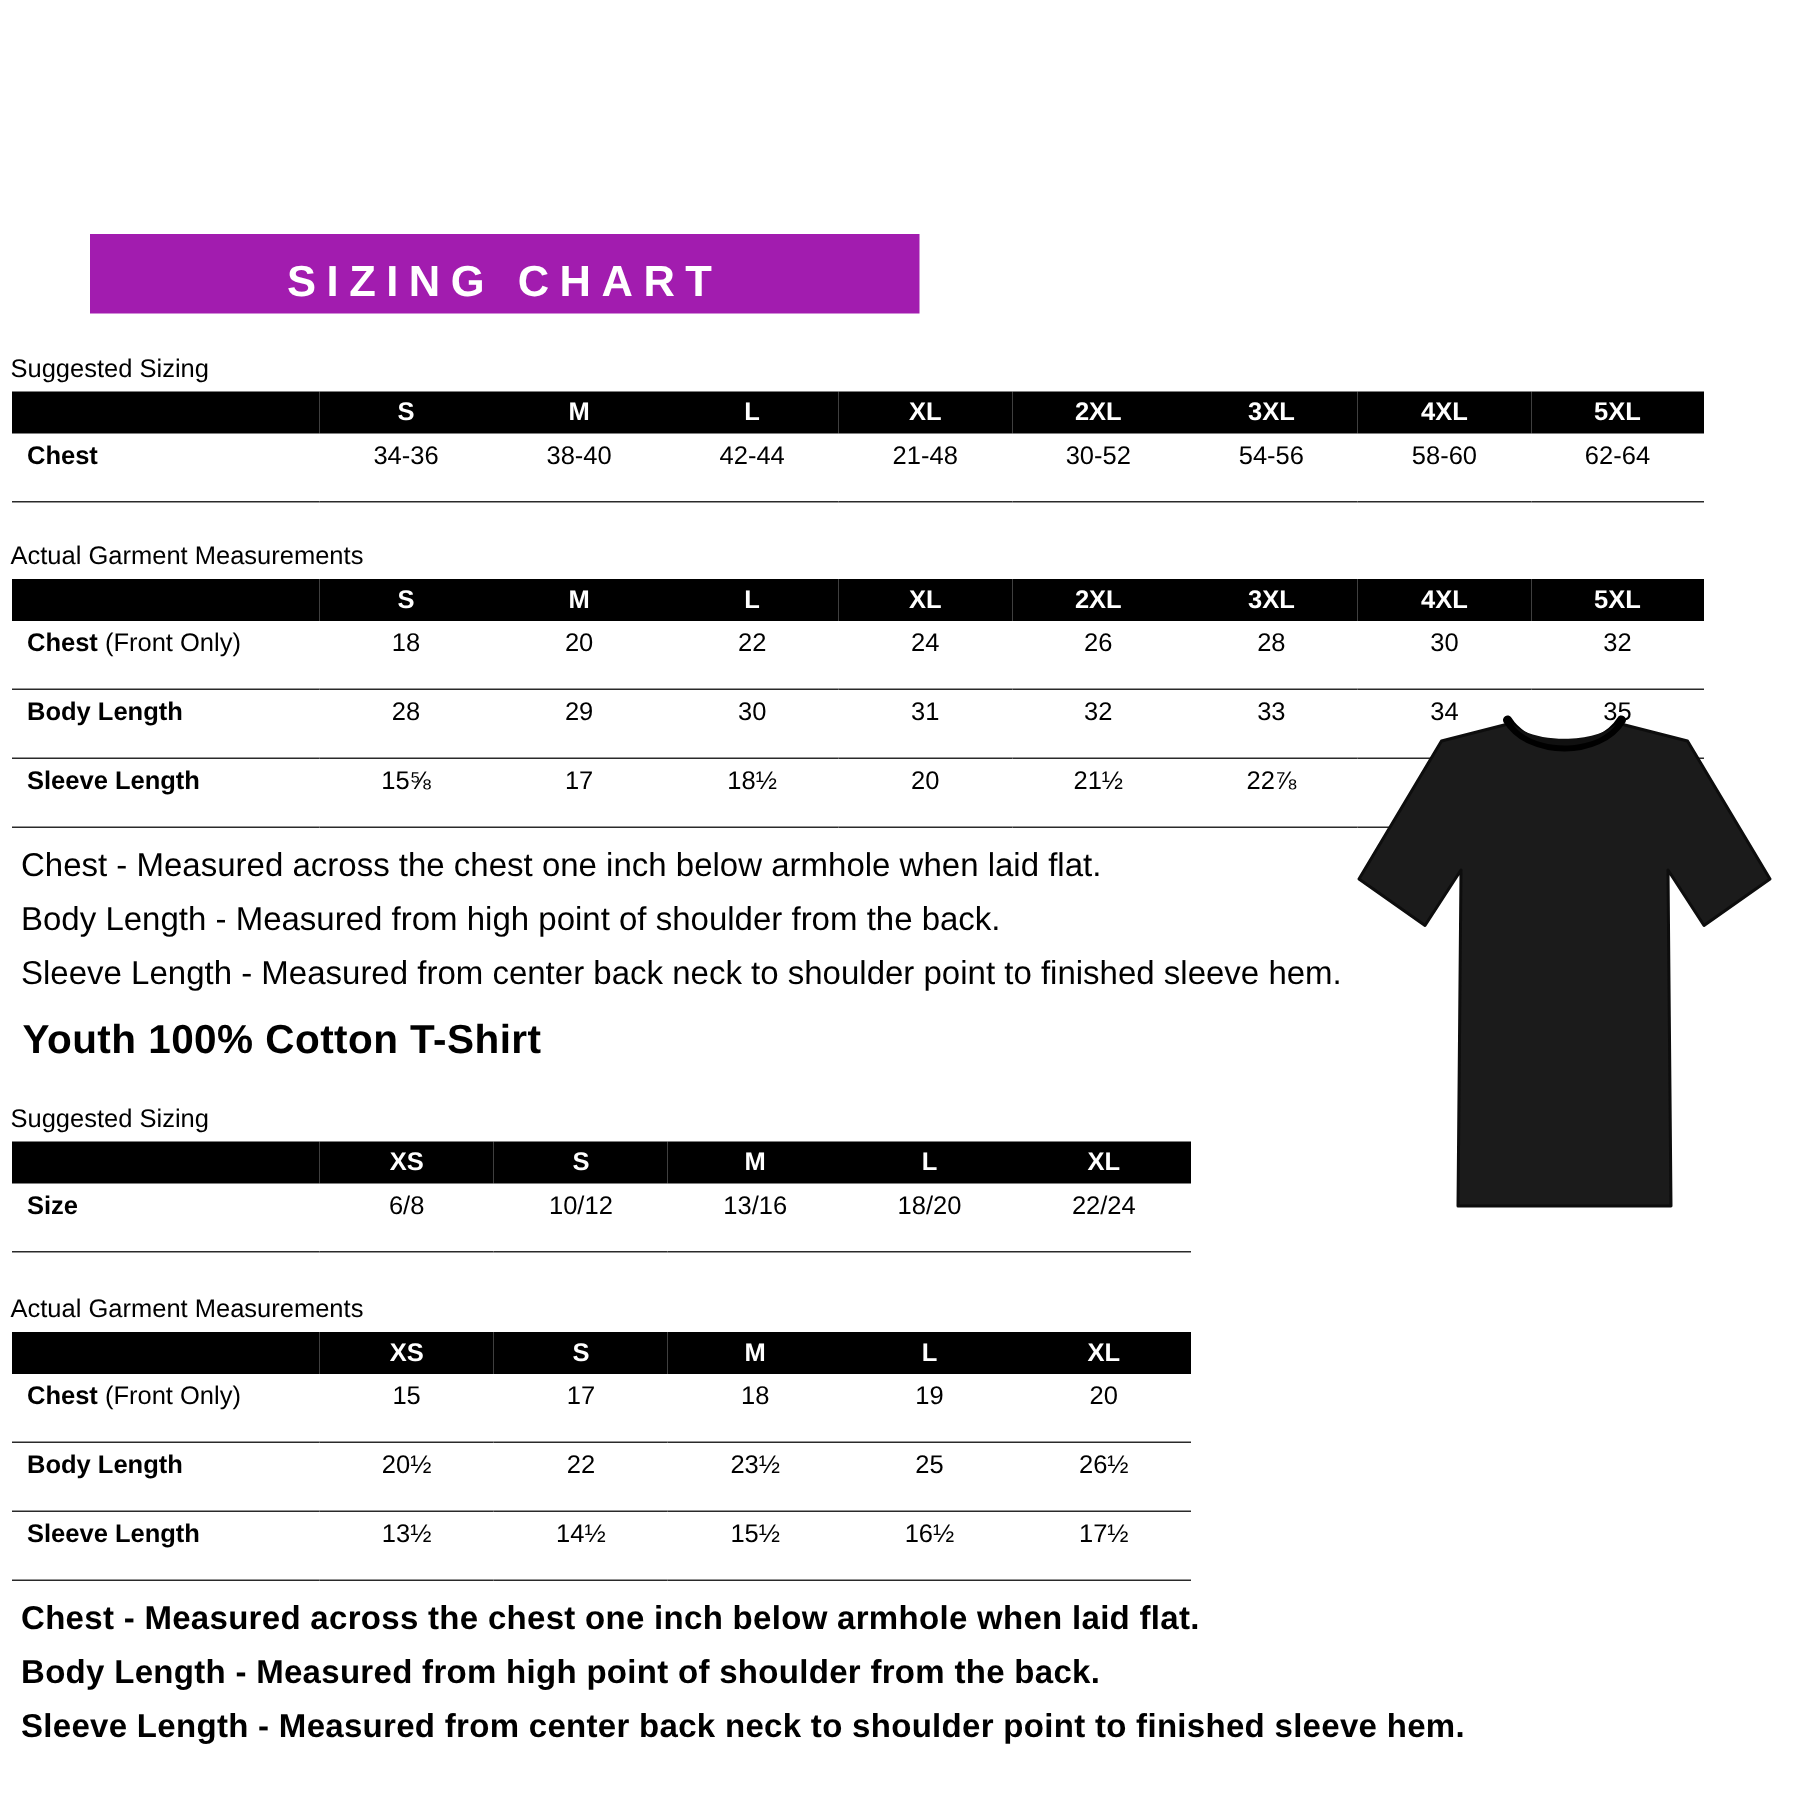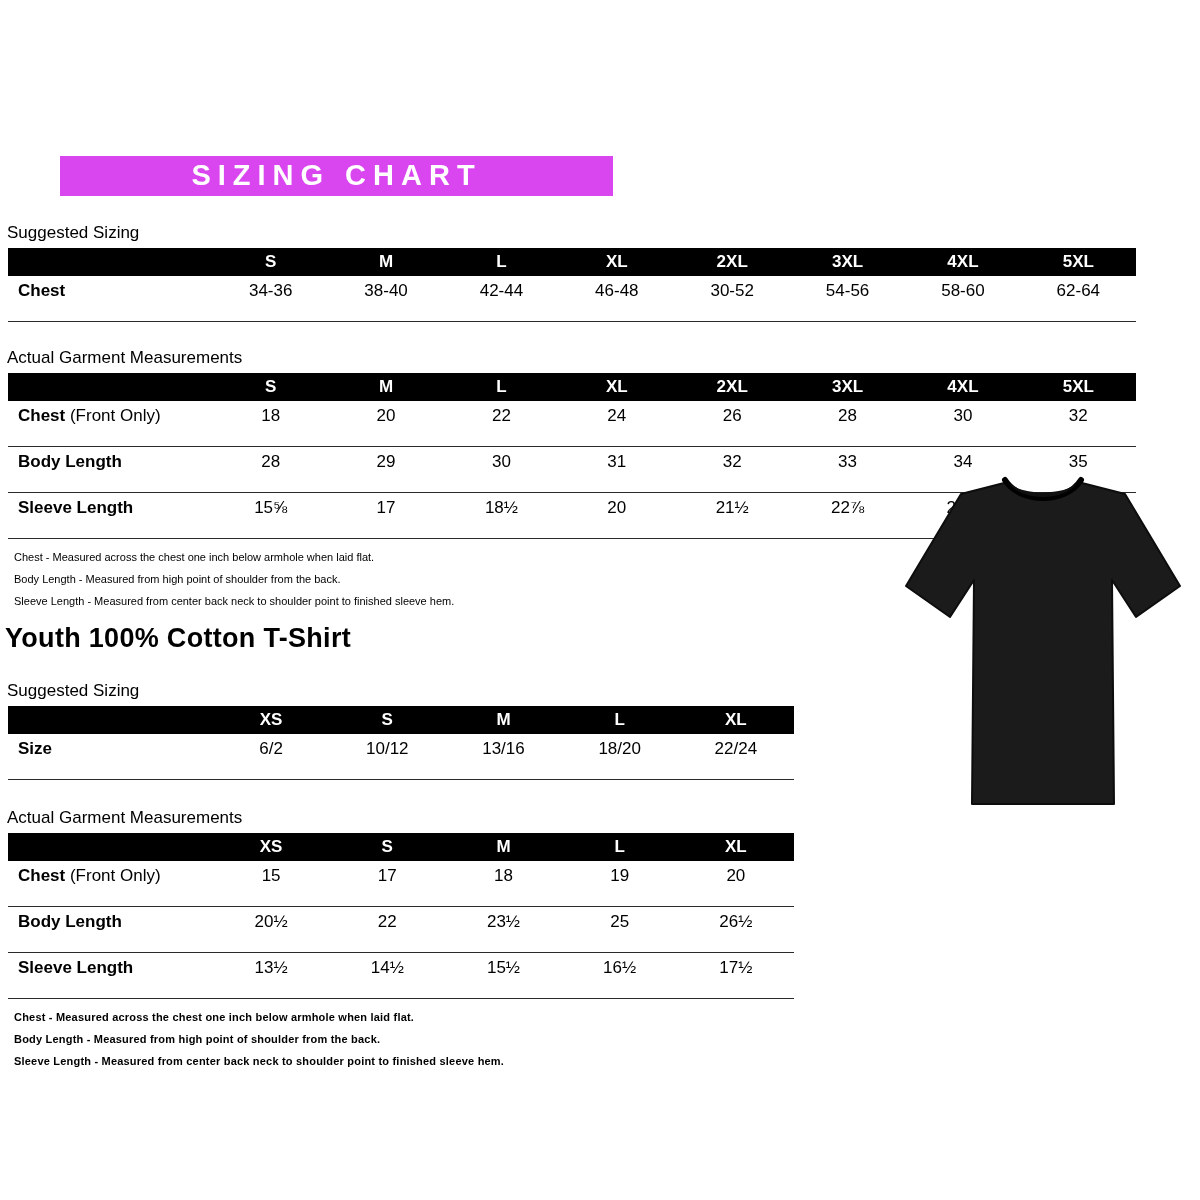--- a/index.html
+++ b/index.html
@@ -11,25 +11,25 @@
     font-family: "Liberation Sans", "DejaVu Sans", sans-serif;
     position: relative;
     overflow: hidden;
   }
   .page { padding-top: 156px; }
 
   .top-row { display: flex; align-items: center; margin-left: 14px; }
   .page-title { font-size: 27px; font-weight: 400; margin: 0; letter-spacing: 0.5px; }
   .banner {
     margin-left: 46px;
-    background: #d946ef; color: #fff;
+    background: #a21caf; color: #fff;
     font-weight: 700; font-size: 29px;
     letter-spacing: 7px;
     width: 553px; text-align: center;
-    padding: 3px 0 4px 0;
+    padding: 16px 0 4px 0;
   }
 
   .section-label { font-size: 17px; margin: 27px 0 5px 7px; }
 
   table.size-table {
     border-collapse: collapse;
     table-layout: fixed;
     margin-left: 8px;
   }
   table.adult { width: 1128px; }
@@ -44,24 +44,24 @@
     padding: 5px 0 20px 0;
     border-bottom: 1.5px solid #2a2a2a;
   }
   table.size-table .label-col { width: 205px; }
   table.size-table td.label-col {
     text-align: left; padding-left: 10px;
   }
   table.size-table td.label-col b { font-weight: 700; }
 
   .notes { margin: 12px 0 0 14px; }
-  .notes p { margin: 0 0 10px 0; font-size: 11px; }
+  .notes p { margin: 0 0 10px 0; font-size: 22px; }
   .notes.bold p { font-weight: 600; letter-spacing: 0.2px; }
 
-  .youth-title { font-size: 27px; font-weight: 700; margin: 16px 0 0 5px; letter-spacing: 0.3px; }
+  .youth-title { font-size: 27px; font-weight: 700; margin: 16px 0 0 15px; letter-spacing: 0.3px; }
 
   .tshirt-wrap {
     position: absolute;
     left: 893px; top: 466px;
     width: 300px; height: 350px;
   }
 </style>
 </head>
 <body>
 
@@ -85,21 +85,21 @@
           <th>4XL</th>
           <th>5XL</th>
         </tr>
       </thead>
       <tbody>
         <tr>
           <td class="label-col"><b>Chest</b></td>
           <td>34-36</td>
           <td>38-40</td>
           <td>42-44</td>
-          <td>46-48</td>
+          <td>21-48</td>
           <td>30-52</td>
           <td>54-56</td>
           <td>58-60</td>
           <td>62-64</td>
         </tr>
       </tbody>
     </table>
 
   <div class="section-label" style="margin-top:26px;">Actual Garment Measurements</div>
   <table class="size-table adult">
@@ -169,21 +169,21 @@
           <th>XS</th>
           <th>S</th>
           <th>M</th>
           <th>L</th>
           <th>XL</th>
         </tr>
       </thead>
       <tbody>
         <tr>
           <td class="label-col"><b>Size</b></td>
-          <td>6/2</td>
+          <td>6/8</td>
           <td>10/12</td>
           <td>13/16</td>
           <td>18/20</td>
           <td>22/24</td>
         </tr>
       </tbody>
     </table>
 
   <div class="section-label" style="margin-top:28px;">Actual Garment Measurements</div>
   <table class="size-table youth">

